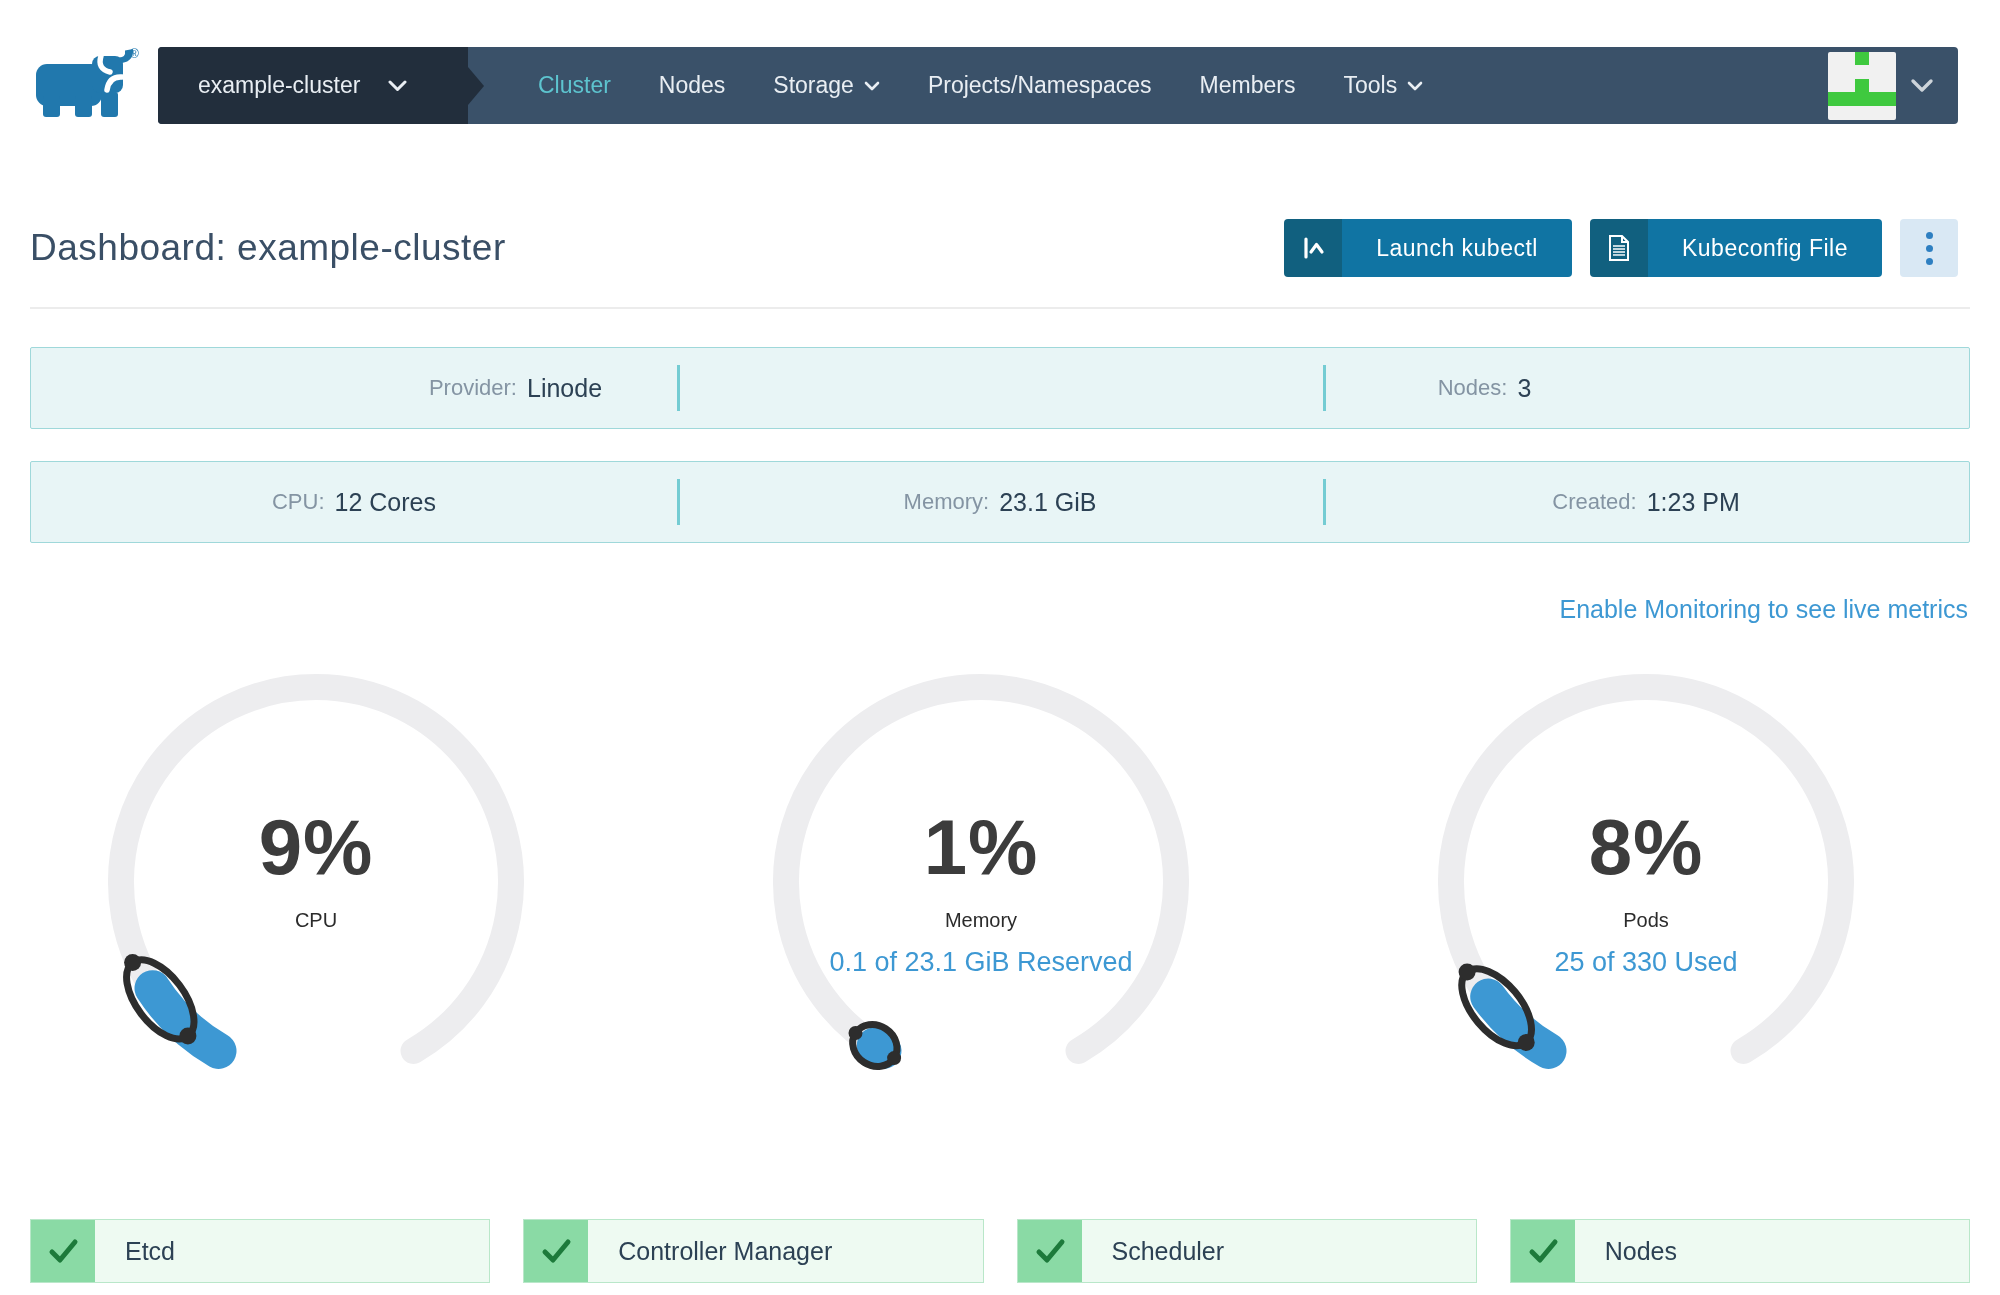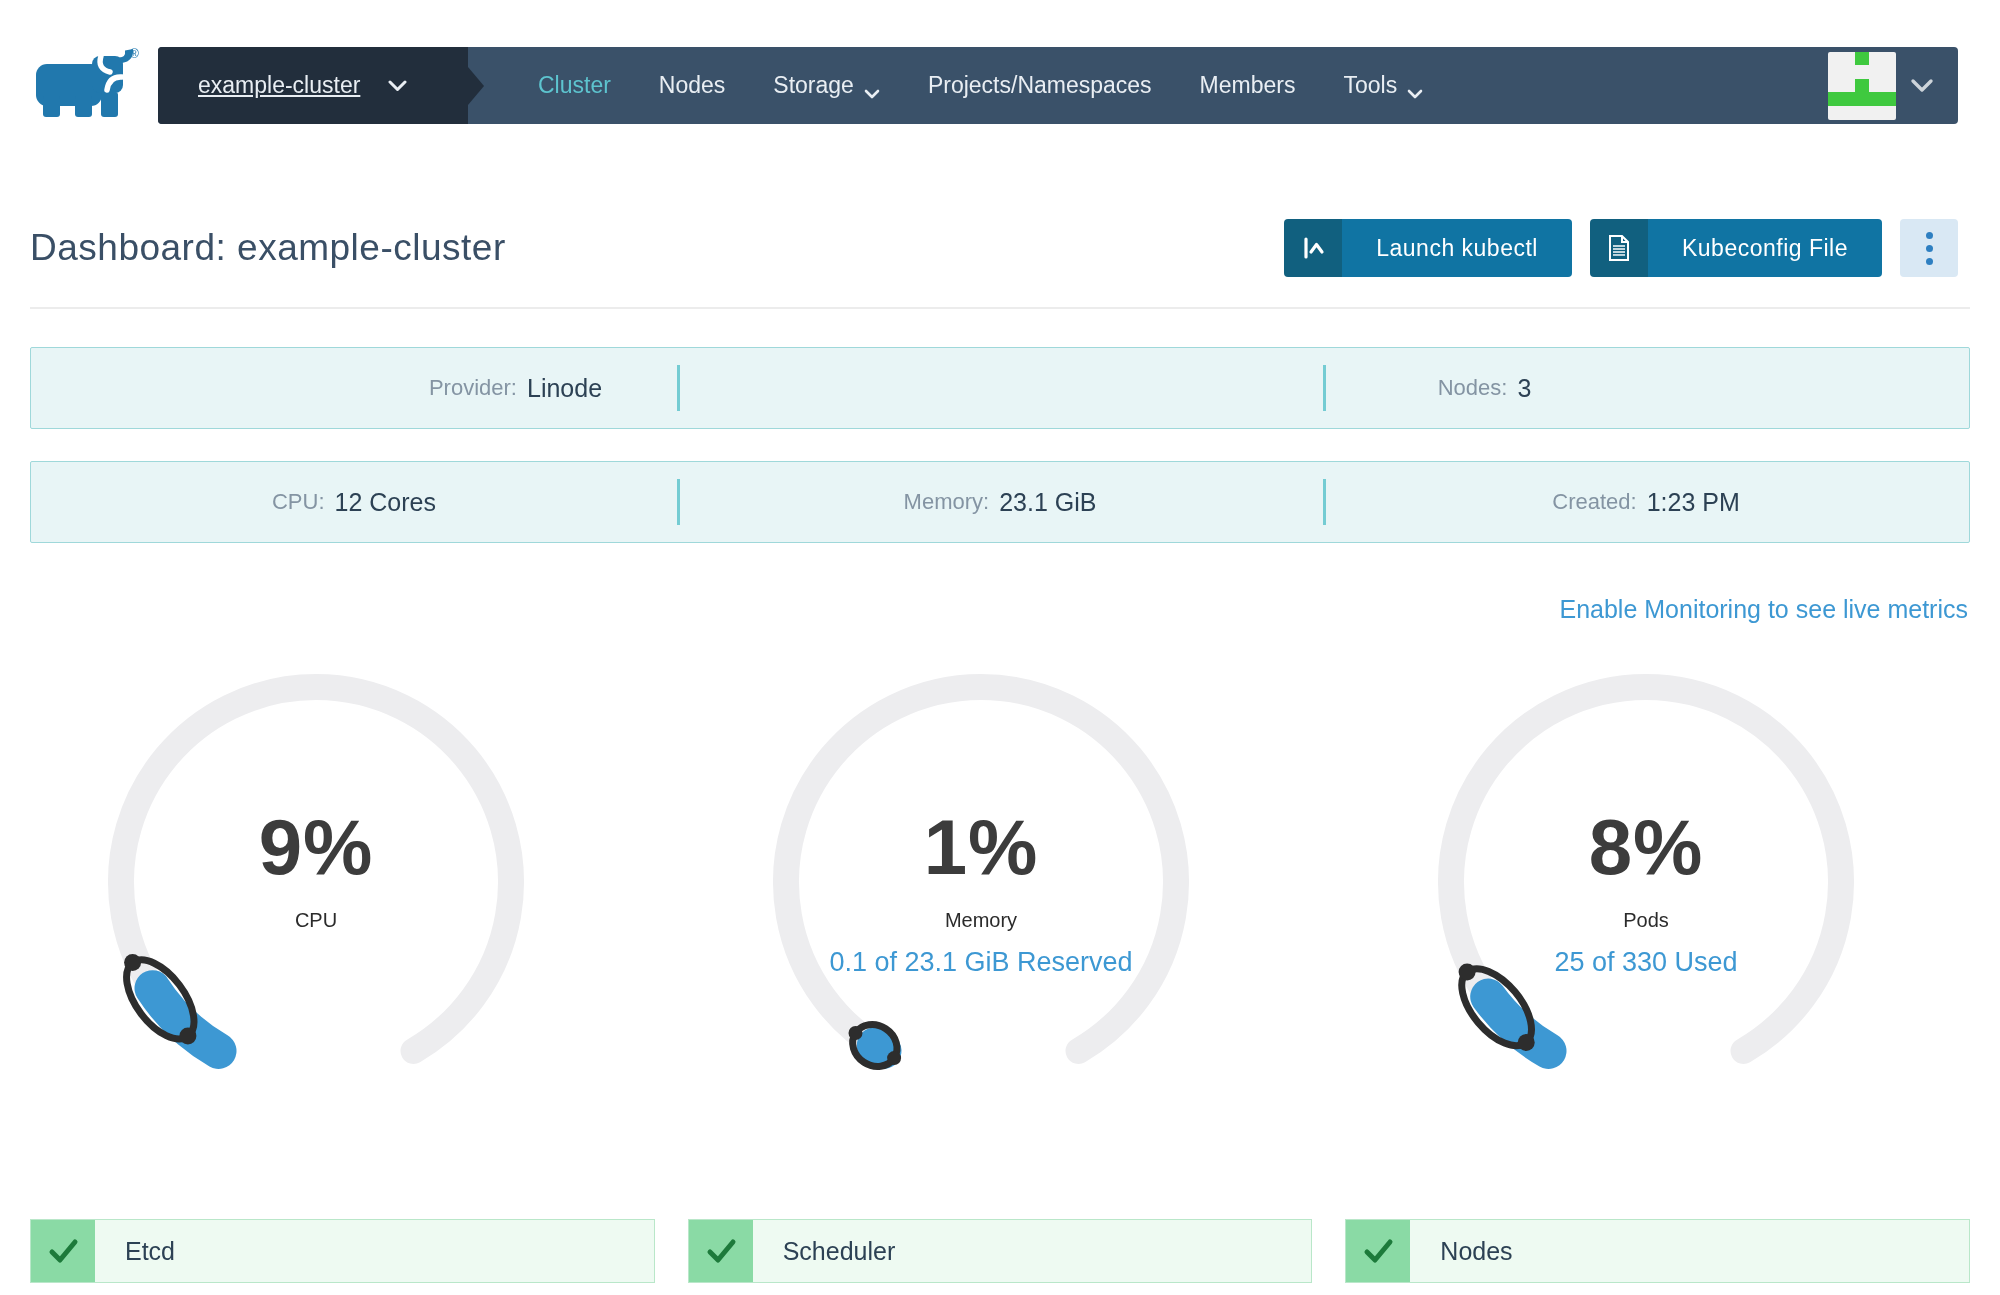--- a/index.html
+++ b/index.html
@@ -8,26 +8,26 @@
   .page { position:relative; width:2000px; height:1295px; }
 
   
   .app-header { position:relative; height:124px; }
   .logo { position:absolute; left:30px; top:46px; width:112px; height:72px; cursor:pointer; }
   .navbar { position:absolute; left:158px; right:42px; top:47px; height:77px;
     background:var(--navbar-bg,#3a5169); border-radius:4px; display:flex; align-items:center;
     color:var(--nav-text,#e9eef3); }
   .cluster-sel { position:relative; height:100%; width:310px; background:var(--cluster-selector-bg,#222e3c);
     border-radius:4px 0 0 4px; display:flex; align-items:center; padding-left:40px; gap:28px;
-    font-size:23px; cursor:pointer;text-decoration:underline; }
+    font-size:23px; cursor:pointer; }
   .cluster-sel::after { content:""; position:absolute; left:100%; top:50%; transform:translateY(-50%);
     border-top:19px solid transparent; border-bottom:19px solid transparent;
     border-left:16px solid var(--cluster-selector-bg,#222e3c); }
   .nav-items { display:flex; align-items:center; margin-left:46px; }
-  .nav-item { display:flex; align-items:flex-end; gap:10px; padding:0 24px; font-size:23px;
+  .nav-item { display:flex; align-items:center; gap:10px; padding:0 24px; font-size:23px;
     color:var(--nav-text,#e9eef3); cursor:pointer; white-space:nowrap; }
   .nav-item.active { color:var(--nav-active,#5dc4cf); }
   .chev { display:inline-block; }
   .nav-right { margin-left:auto; display:flex; align-items:center; padding-right:24px; gap:14px; }
   .avatar { position:relative; width:68px; height:68px; background:#f1f1f1; border-radius:2px;
     overflow:hidden; cursor:pointer; }
   .avatar .b { position:absolute; background:var(--avatar-green,#3fc93f); }
   .av-top { left:40%; top:0; width:20%; height:20%; }
   .av-mid { left:40%; top:40%; width:20%; height:20%; }
   .av-barl { left:0; top:60%; width:40%; height:20%; }
@@ -284,25 +284,33 @@
           </svg>
       </span>
       <span class="badge-label">Etcd</span>
     </div>
     <div class="badge">
       <span class="badge-ico">
         <svg width="32" height="28" viewBox="0 0 32 28">
             <path d="M5 15 L13 23 L28 5" fill="none" stroke="#1d7a3b" stroke-width="5" stroke-linecap="round" stroke-linejoin="round"></path>
           </svg>
       </span>
-      <span class="badge-label">Scheduler</span>
+      <span class="badge-label">Controller Manager</span>
     </div>
     <div class="badge">
       <span class="badge-ico">
         <svg width="32" height="28" viewBox="0 0 32 28">
             <path d="M5 15 L13 23 L28 5" fill="none" stroke="#1d7a3b" stroke-width="5" stroke-linecap="round" stroke-linejoin="round"></path>
           </svg>
       </span>
+      <span class="badge-label">Scheduler</span>
+    </div>
+    <div class="badge">
+      <span class="badge-ico">
+        <svg width="32" height="28" viewBox="0 0 32 28">
+            <path d="M5 15 L13 23 L28 5" fill="none" stroke="#1d7a3b" stroke-width="5" stroke-linecap="round" stroke-linejoin="round"></path>
+          </svg>
+      </span>
       <span class="badge-label">Nodes</span>
     </div>
   </div>
 
 </div>
 
 </body></html>

